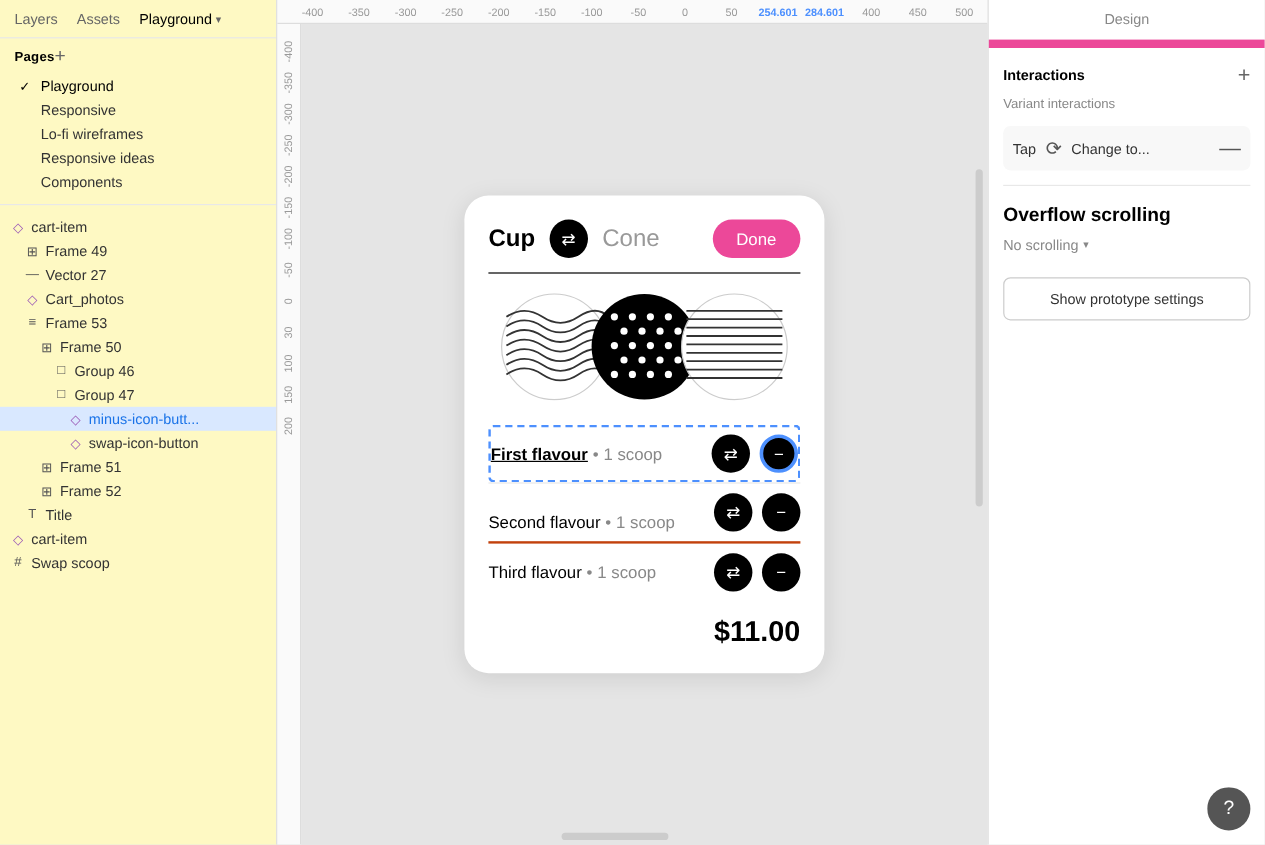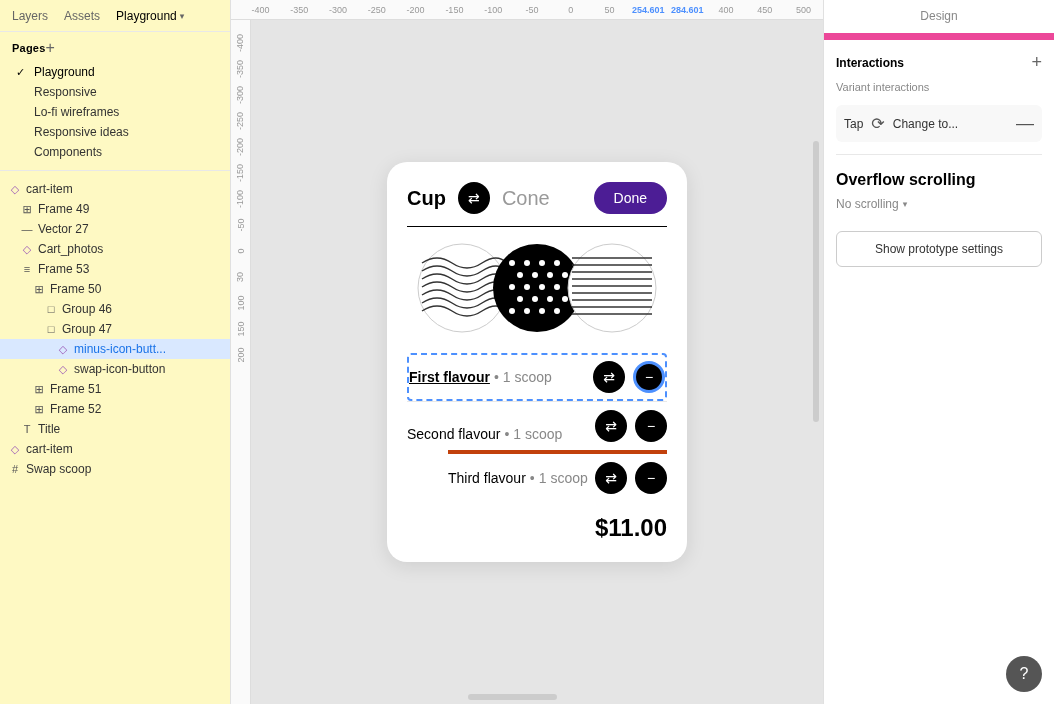--- a/index.html
+++ b/index.html
@@ -113,21 +113,21 @@
 
     .card-header {
       display: flex; align-items: center; gap: 12px; margin-bottom: 12px;
     }
     .card-header .cup-label { font-size: 20px; font-weight: 700; color: #000; }
     .card-header .swap-btn {
       width: 32px; height: 32px; background: #000; border-radius: 50%;
       display: flex; align-items: center; justify-content: center; color: white; font-size: 14px;
     }
     .card-header .done-btn {
-      margin-left: auto; background: #4c1d95; color: white; border: none;
+      margin-left: auto; background: #ec4899; color: white; border: none;
       border-radius: 20px; padding: 8px 20px; font-size: 14px; font-weight: 500; cursor: pointer;
     }
 
     .card-divider { height: 1px; background: #000; margin-bottom: 16px; }
 
     .flavours-circles {
       display: flex; gap: -8px; margin-bottom: 20px; justify-content: center;
     }
 
     .action-btn {
@@ -439,21 +439,21 @@
         <div style="display:flex; align-items:flex-end; padding:8px 0; border-top:1px solid #e8e8e8;">
           <span style="font-size:14px;color:#000;font-weight:500;">Second flavour</span>
           <span style="font-size:14px;color:#888; margin:0 4px;"> • </span>
           <span style="font-size:14px;color:#888;">1 scoop</span>
           <div style="margin-left:auto; display:flex; gap:8px; align-items:center;">
             <button class="action-btn">⇄</button>
             <button class="action-btn">−</button>
           </div>
         </div>
 
-        <div style="display:flex; align-items:center; padding:8px 0; border-top:4px solid #c2410c;margin-left:41px;">
+        <div style="display:flex; align-items:center; padding:8px 0; border-top:2px solid #c2410c;">
           <span style="font-size:14px;color:#000;font-weight:500;">Third flavour</span>
           <span style="font-size:14px;color:#888; margin:0 4px;"> • </span>
           <span style="font-size:14px;color:#888;">1 scoop</span>
           <div style="margin-left:auto; display:flex; gap:8px; align-items:center;">
             <button class="action-btn">⇄</button>
             <button class="action-btn">−</button>
           </div>
         </div>
       </div>
 

